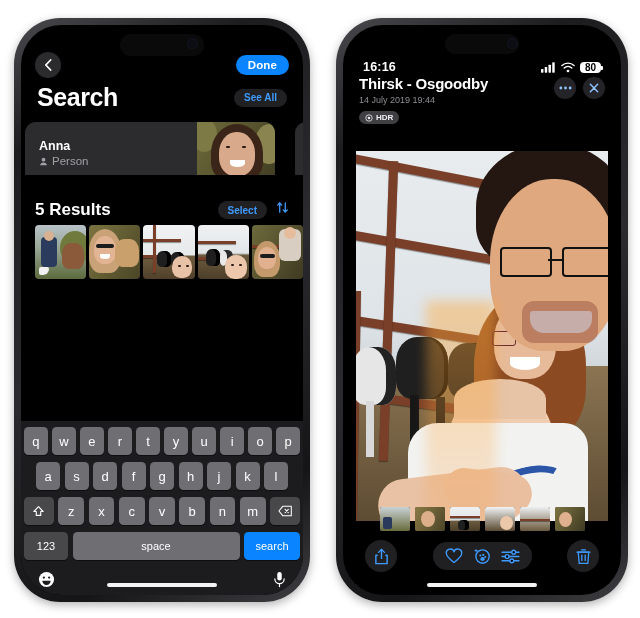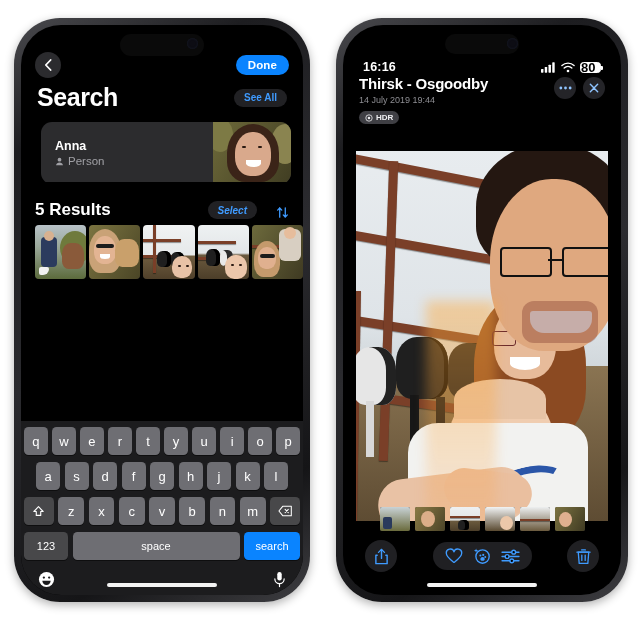--- a/index.html
+++ b/index.html
@@ -62,42 +62,42 @@
     position: absolute; top: 58px; left: 0; right: 0;
     display: flex; align-items: center; justify-content: space-between;
     padding: 0 16px;
   }
   .l-title { color: #fff; font-size: 25px; font-weight: 700; letter-spacing: -.4px; }
   .see-all {
     background: rgba(120,120,128,.28); color: #3f9bff;
     font-size: 10px; font-weight: 600; padding: 3.5px 10px; border-radius: 11px;
   }
   .person-row {
-    position: absolute; top: 97px; left: 0; right: 0; height: 60px;
-    padding-left: 20px; display: flex; gap: 20px; overflow: hidden;
+    position: absolute; top: 97px; left: 0; right: 0; height: 53px;
+    padding-left: 4px; display: flex; gap: 20px; overflow: hidden;
   }
   .person-card {
     flex: 0 0 250px; height: 62px; border-radius: 11px;
     background: #2c2c2e; display: flex; align-items: center;
     justify-content: space-between; padding: 0 0 0 14px; overflow: hidden;
   }
   .person-card.peek { flex: 0 0 30px; }
   .p-name { color: #fff; font-size: 12.5px; font-weight: 700; }
   .p-sub {
     color: #a0a0a5; font-size: 11.5px; display: flex; align-items: center; gap: 4px;
     margin-top: 2px;
   }
   .p-thumb { width: 78px; height: 62px; position: relative; overflow: hidden; }
 
   .results-row {
     position: absolute; top: 172px; left: 0; right: 0; height: 26px;
     display: flex; align-items: center; justify-content: space-between; padding: 0 14px;
   }
   .res-label { color: #fff; font-size: 17px; font-weight: 700; }
-  .res-tools { display: flex; align-items: flex-end; gap: 19px; font-style: italic; }
+  .res-tools { display: flex; align-items: flex-start; gap: 9px; }
   .select-pill {
     background: rgba(120,120,128,.28); color: #3f9bff;
     font-size: 10px; font-weight: 600; padding: 3.5px 10px; border-radius: 11px;
   }
   .sort-btn { color: #3f9bff; display: flex; align-items: center; }
 
   .thumb-strip {
     position: absolute; top: 200px; left: 14px; right: 0; height: 54px;
     display: flex; gap: 3px;
   }
@@ -144,22 +144,22 @@
   
   .status {
     position: absolute; top: 12px; left: 0; right: 0; height: 20px;
     display: flex; align-items: center; justify-content: space-between;
     padding: 0 20px; z-index: 30; color: #fff; margin-top: 20px;
   }
   .clock { font-size: 12.5px; font-weight: 600; letter-spacing: .2px; }
   .stat-right { display: flex; align-items: center; gap: 5px; }
   .batt {
     border: 1.2px solid #fff; border-radius: 3.5px; width: 21px; height: 11px;
-    display: flex; align-items: center; 
-    font-size: 13px; font-weight: 700; position: relative; background: #fff; color: #000;
+    display: flex; align-items: center; justify-content: center;
+    font-size: 10px; font-weight: 700; position: relative; background: #fff; color: #000;
   }
   .batt::after {
     content: ""; position: absolute; right: -3px; top: 3px;
     width: 1.6px; height: 4px; background: #fff; border-radius: 0 1px 1px 0;
   }
 
   .r-header { position: absolute; top: 50px; left: 0; right: 0; padding: 0 16px; z-index: 25; }
   .r-headrow { display: flex; align-items: flex-start; justify-content: space-between; }
   .r-title { color: #fff; font-size: 15px; font-weight: 700; letter-spacing: -.2px; }
   .r-date { color: #8e8e93; font-size: 9px; margin-top: 3px; }

